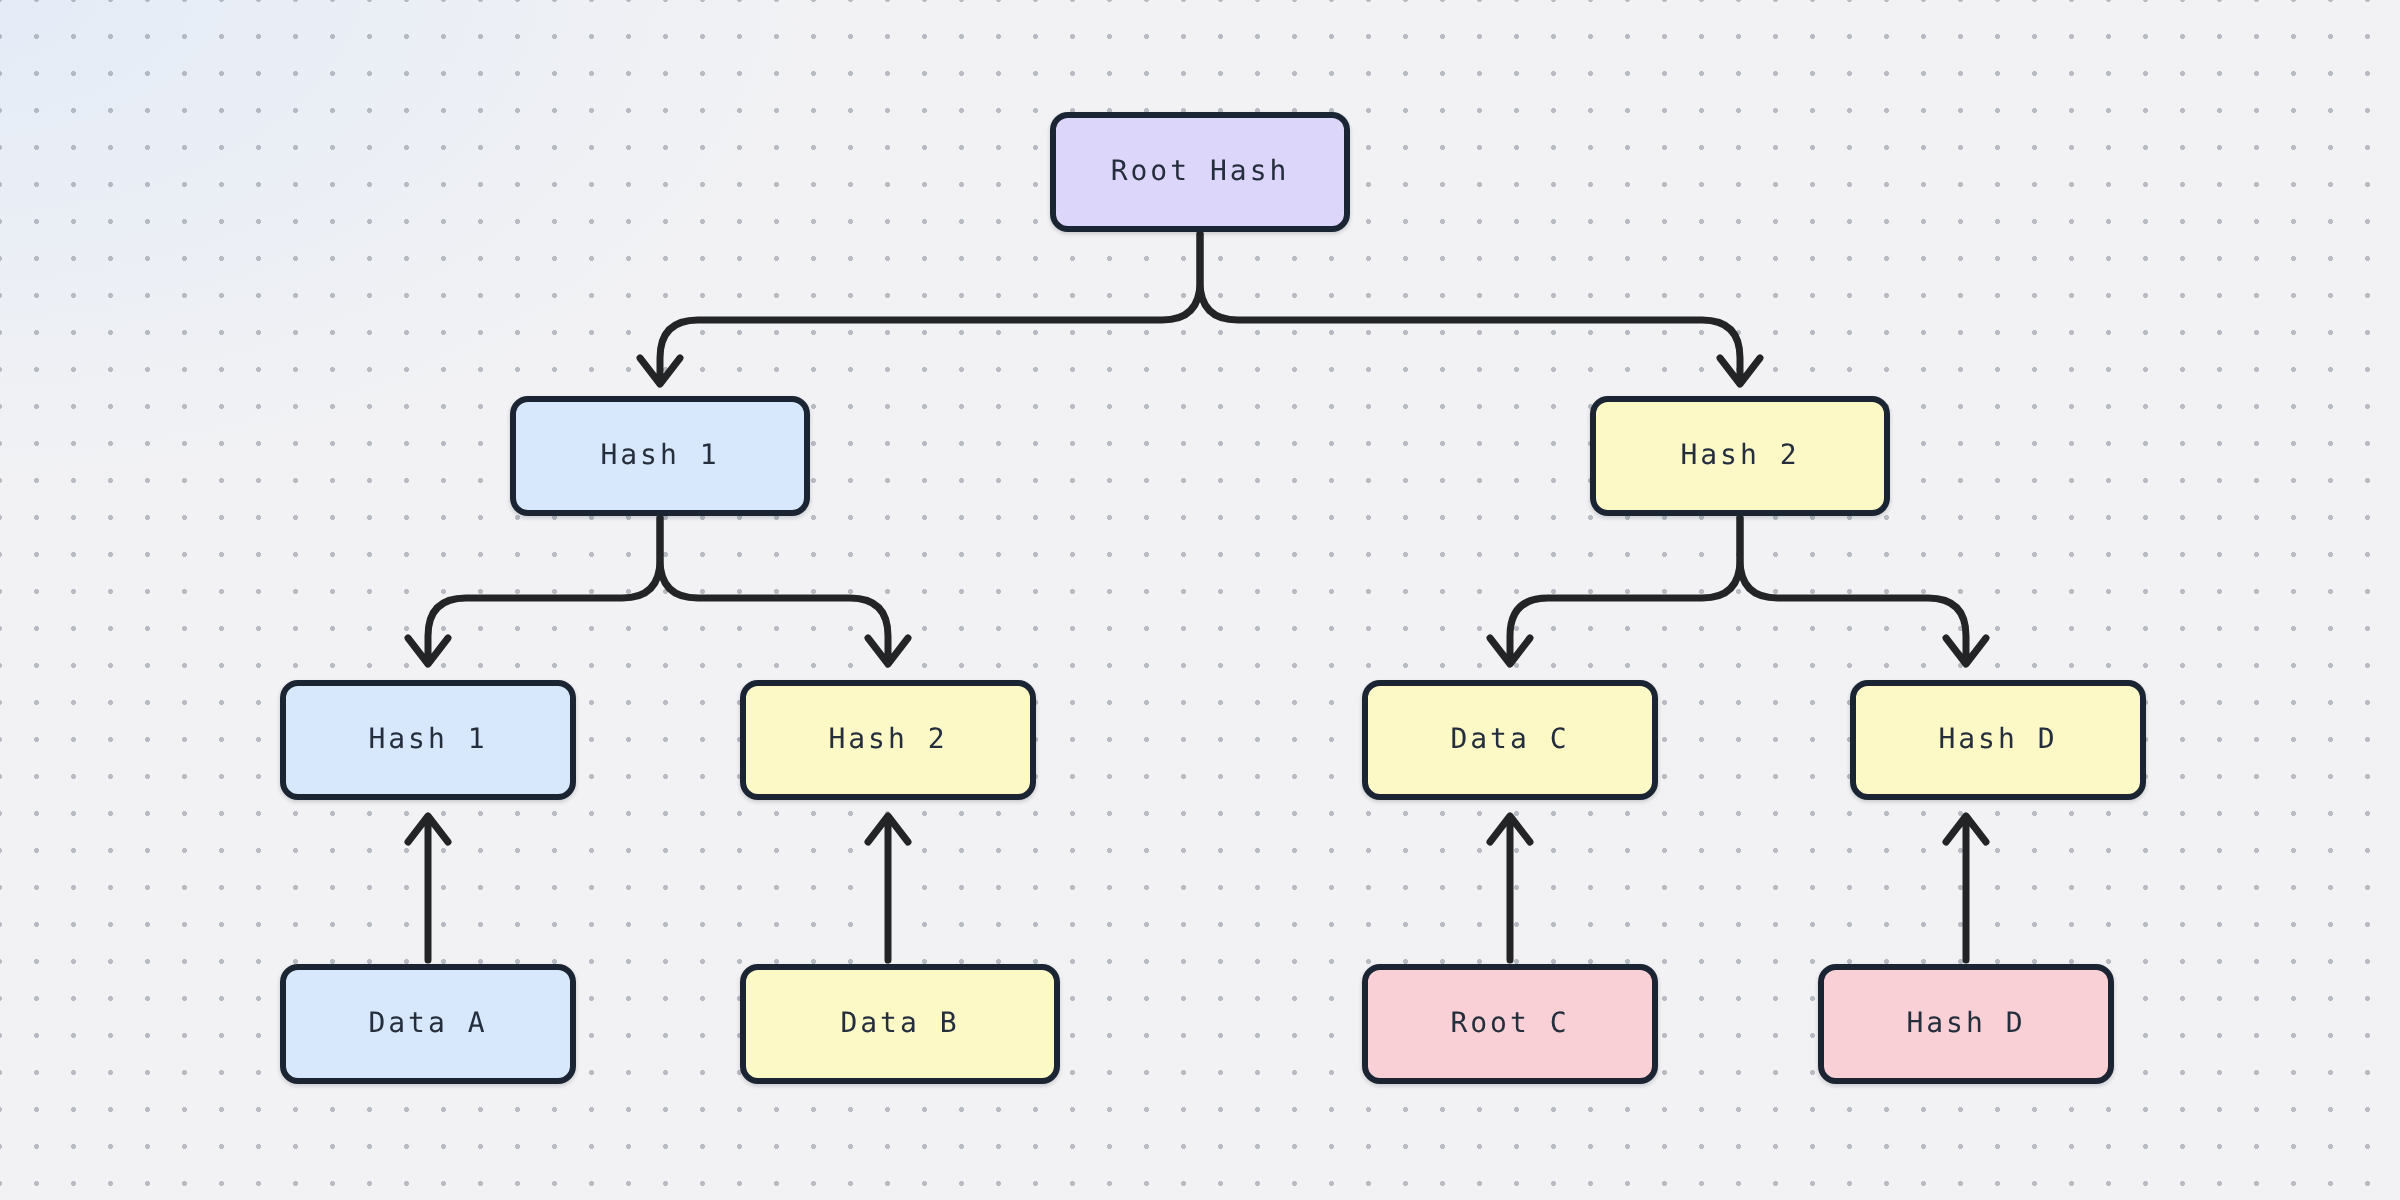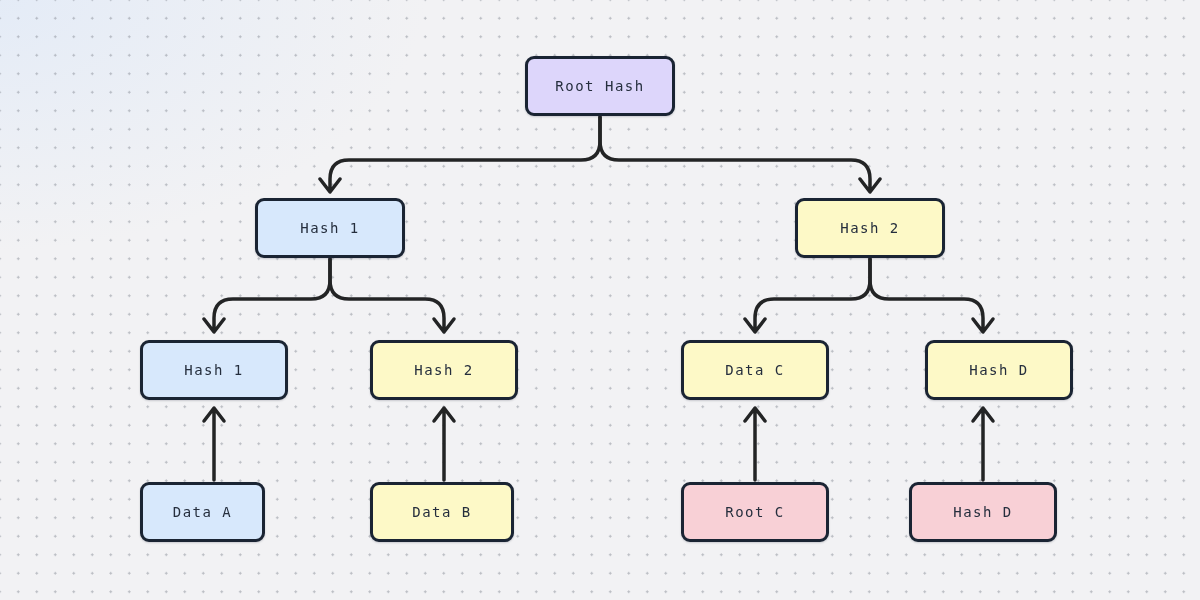--- a/index.html
+++ b/index.html
@@ -98,25 +98,25 @@
   </div>
 
   <div class="node" style="left: 681px; top: 340px; width: 148px; background: rgb(253, 249, 199);">
     <span>Data C</span>
   </div>
 
   <div class="node" style="left: 909px; top: 340px; width: 148px; background: rgb(253, 249, 199); margin-left: 16px;">
     <span>Hash D</span>
   </div>
 
-  <div class="node" style="left: 140px; top: 482px; width: 125px; background: rgb(215, 232, 252);">
+  <div class="node" style="left: 140px; top: 482px; width: 148px; background: rgb(215, 232, 252);">
     <span>Data A</span>
   </div>
 
-  <div class="node" style="left: 370px; top: 482px; width: 144px; background: rgb(253, 249, 199);">
+  <div class="node" style="left: 370px; top: 482px; width: 160px; background: rgb(253, 249, 199);">
     <span>Data B</span>
   </div>
 
   <div class="node" style="left: 681px; top: 482px; width: 148px; background: rgb(248, 208, 214);">
     <span>Root C</span>
   </div>
 
   <div class="node" style="left: 909px; top: 482px; width: 148px; background: rgb(248, 208, 214);">
     <span>Hash D</span>
   </div>

